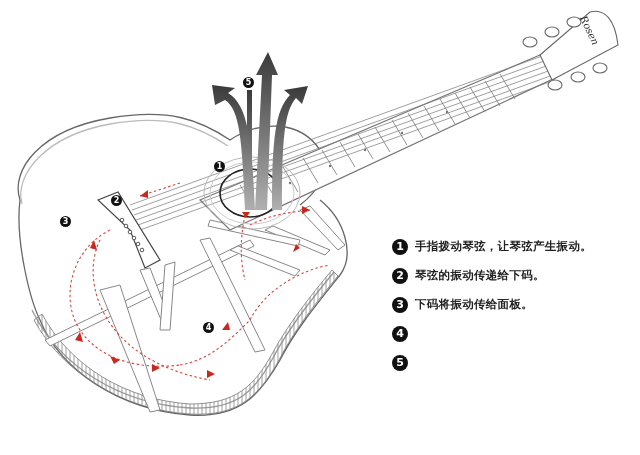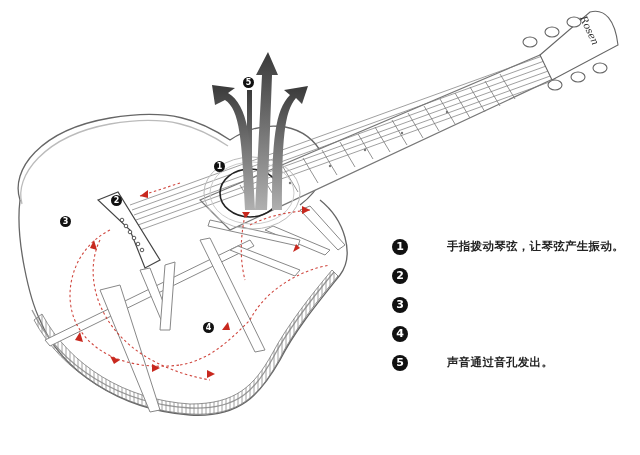--- a/index.html
+++ b/index.html
@@ -1,21 +1,21 @@
 <!DOCTYPE html>
 <html><head>
 <meta charset="utf-8">
 <style>
   html, body { margin: 0; padding: 0; background: #ffffff; }
   body { width: 640px; height: 455px; overflow: hidden; position: relative; font-family: "DejaVu Sans", sans-serif; }
   #stage { position: absolute; left: 0; top: 0; width: 640px; height: 455px; }
   .legend { position: absolute; left: 392px; top: 232px; width: 248px; }
   .legend-item { display: flex; align-items: center; height: 29px; }
   .legend-num { width: 16px; height: 16px; border-radius: 50%; background: #111; color: #fff; font-size: 11px; font-weight: bold; display: flex; align-items: center; justify-content: center; margin-right: 7px; flex: 0 0 16px; }
-  .legend-text { font-size: 11.5px; font-weight: bold; color: #222; letter-spacing: 0.3px; white-space: nowrap; margin-left: 32px; }
+  .legend-text { font-size: 11.5px; font-weight: bold; color: #222; letter-spacing: 0.3px; white-space: nowrap; }
   .marker { position: absolute; width: 11px; height: 11px; border-radius: 50%; background: #111; color: #fff; font-size: 8px; font-weight: bold; display: flex; align-items: center; justify-content: center; }
   .brand { position: absolute; left: 588px; top: 14px; font-family: "DejaVu Serif", serif; font-style: italic; font-size: 10px; color: #333; transform: rotate(65deg); transform-origin: left top; }
 </style>
 </head>
 <body>
 
 <svg id="stage" viewBox="0 0 640 455" xmlns="http://www.w3.org/2000/svg">
   <defs>
     <linearGradient id="arrowGrad" x1="0" y1="1" x2="0" y2="0">
       <stop offset="0" stop-color="#b0b0b0"></stop>
@@ -161,24 +161,25 @@
     <span>4</span>
   </div>
 
 <div class="legend">
   <div class="legend-item">
     <span class="legend-num">1</span>
     <span class="legend-text">手指拨动琴弦，让琴弦产生振动。</span>
   </div>
   <div class="legend-item">
     <span class="legend-num">2</span>
+    <span class="legend-text">琴弦的振动传递给下码。</span>
   </div>
   <div class="legend-item">
     <span class="legend-num">3</span>
+    <span class="legend-text">下码将振动传给面板。</span>
   </div>
   <div class="legend-item">
     <span class="legend-num">4</span>
   </div>
   <div class="legend-item">
     <span class="legend-num">5</span>
-    <span class="legend-text">声音通过音孔发出。</span>
   </div>
 </div>
 
 </body></html>

